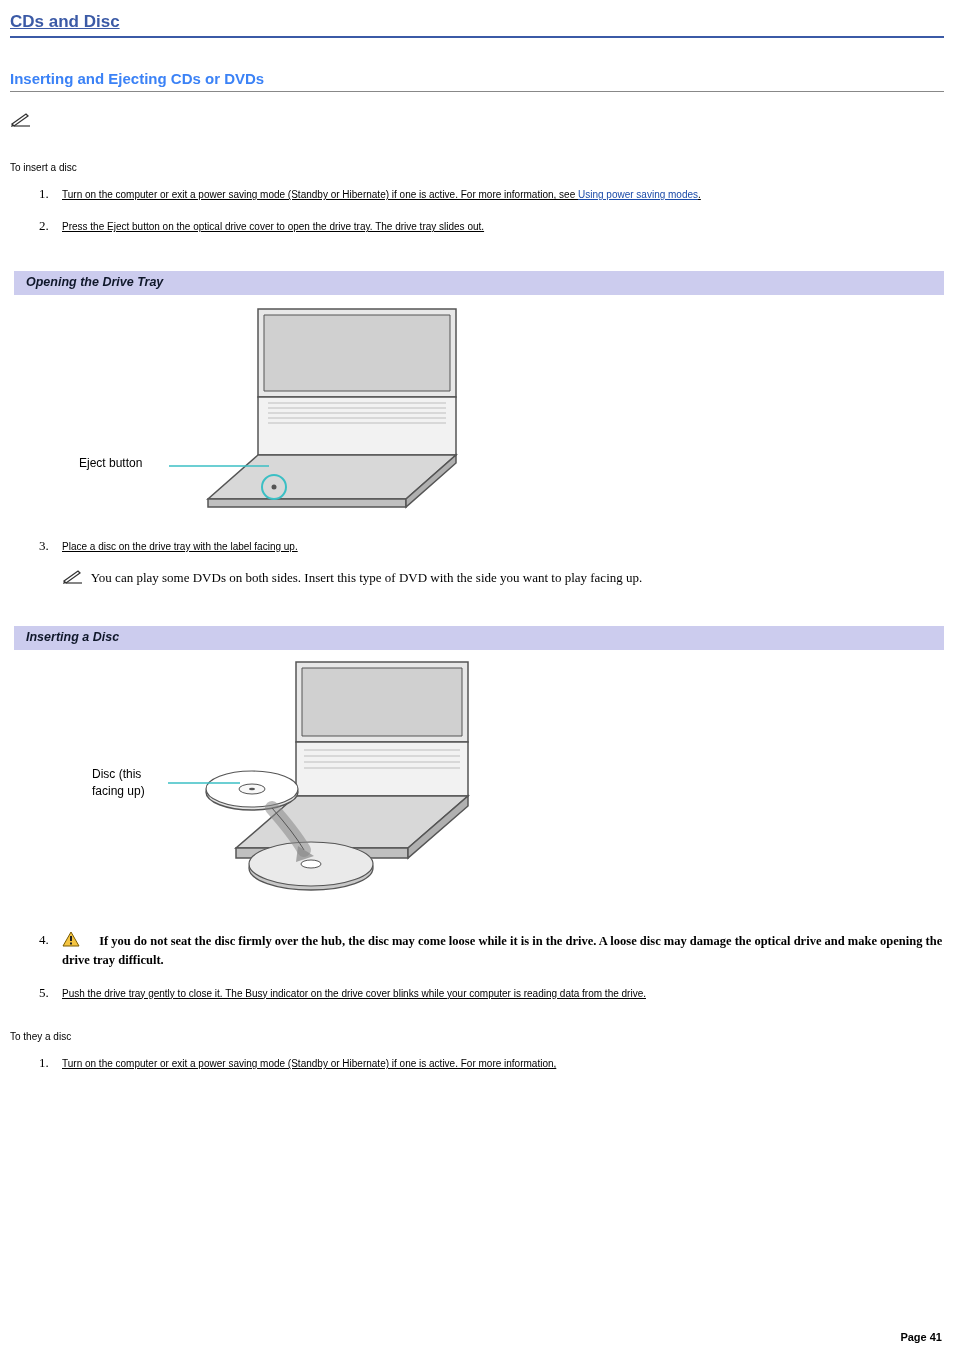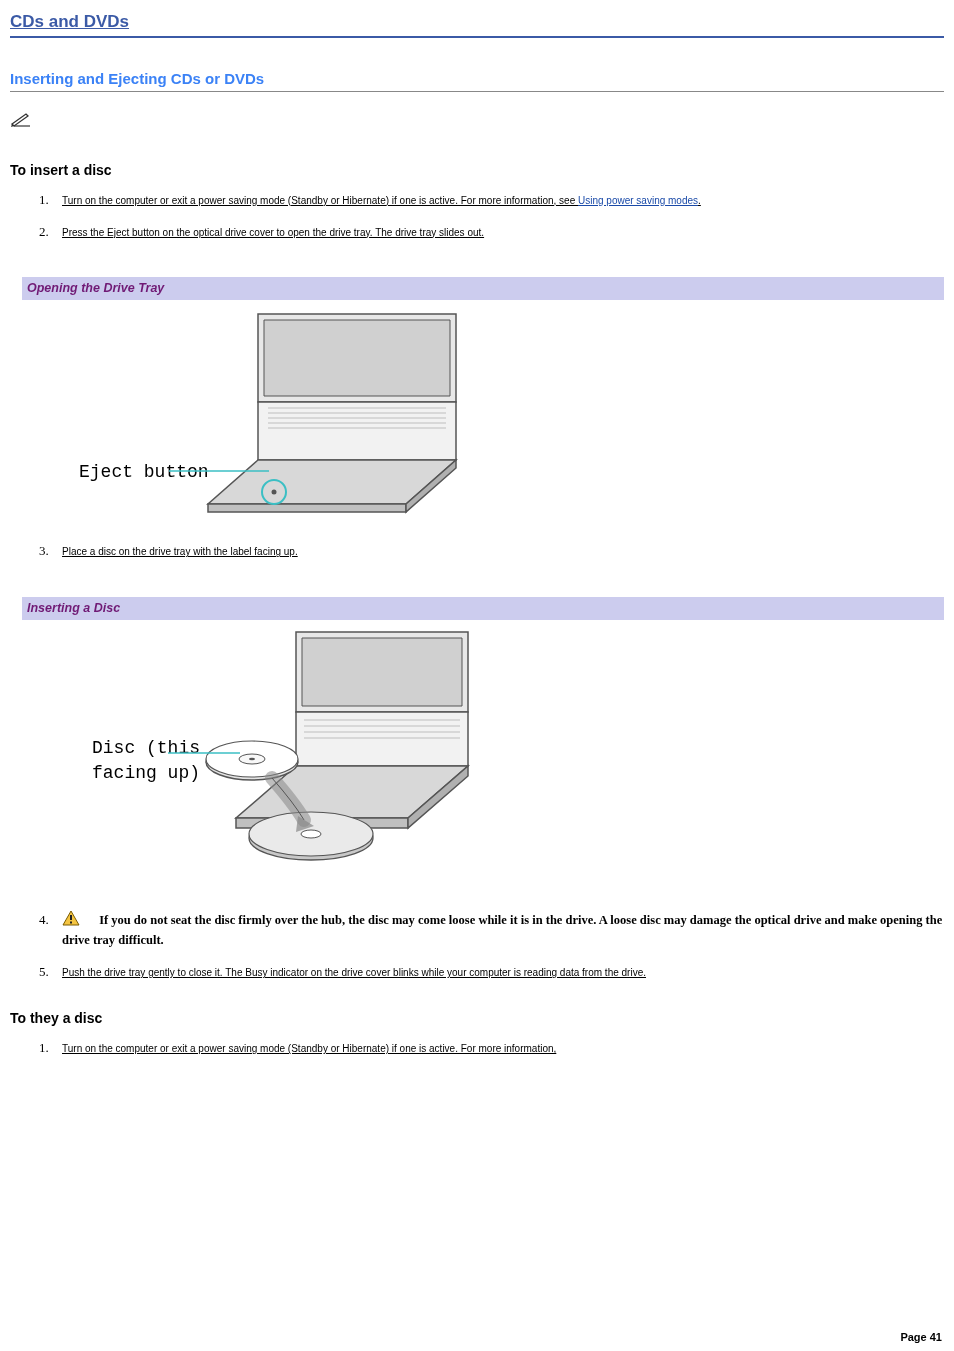--- a/index.html
+++ b/index.html
@@ -37,33 +37,33 @@
     .note-icon-svg {
       display: inline-block;
       vertical-align: middle;
       margin-right: 2px;
     }
     .note-inline {
       margin-top: 12px;
       margin-left: 0;
     }
     .warning-block {
-      margin-top: 23px;
+      margin-top: 14px;
       font-weight: bold;
       font-size: 12.5px;
     }
     .warning-icon-svg {
       display: inline-block;
       vertical-align: middle;
       margin-right: 16px;
     }
     .section-label {
-      font-weight: bold;
+      font-weight: normal;
       margin: 28px 0 6px 0;
-      font-size: 14px;
+      font-size: 10px;
     }
     ol.steps {
       margin: 4px 0 4px 0;
       padding-left: 42px;
     }
     ol.steps li {
       font-family: Georgia, 'Times New Roman', serif;
       font-size: 13px;
       margin: 10px 0 14px 0;
       padding-left: 10px;
@@ -75,57 +75,57 @@
     }
     .link {
       color: #1a4aa8;
       text-decoration: underline;
       cursor: pointer;
     }
     .figure-caption {
       background: #ccccee;
       font-style: italic;
       font-weight: bold;
-      color: #701a75;
-      padding: 3px 5px;
-      margin: 36px 0 0 12px;
+      color: #0f172a;
+      padding: 3px 12px;
+      margin: 36px 0 0 4px;
       font-size: 12.5px;
     }
     .figure-box {
       width: 410px;
       height: 230px;
       margin: 2px 0 8px 64px;
       position: relative;
     }
     .figure-box2 {
       height: 265px;
     }
     .laptop-svg {
       position: absolute;
       right: 8px;
       top: 6px;
     }
     .callout-label {
       position: absolute;
-      font-family: Liberation Mono, monospace;
-      font-size: 18px;
+      font-family: Liberation Sans, sans-serif;
+      font-size: 12px;
       color: #000;
     }
     .page-num {
       position: fixed;
       right: 12px;
       bottom: 6px;
       font-size: 11px;
       font-weight: bold;
     }
   </style>
 </head>
 <body>
 
-<h1 class="main-heading">CDs and DVDs</h1>
+<h1 class="main-heading">CDs and Disc</h1>
 
 <h2 class="sub-heading">Inserting and Ejecting CDs or DVDs</h2>
 
 <div class="note-block">
   <span class="note-icon-svg">
     <svg width="24" height="18" viewBox="0 0 24 18">
       <path d="M2 14 L16 4 L18 6 L4 16 Z" fill="none" stroke="#333" stroke-width="1.3"></path>
       <path d="M2 14 L1 17 L4 16 Z" fill="#333"></path>
       <path d="M4 16 L20 16" stroke="#333" stroke-width="1.2"></path>
     </svg>
@@ -166,20 +166,30 @@
   </svg>
   <div class="callout-label" style="left:5px; top:158px;">Eject button</div>
   <svg style="position:absolute; left:95px; top:160px;" width="100" height="18">
     <line x1="0" y1="9" x2="100" y2="9" stroke="#3bbfc4" stroke-width="1.6"></line>
   </svg>
 </div>
 
 <ol class="steps" start="3">
   <li>
     <span class="step-text">Place a disc on the drive tray with the label facing up.</span>
+    <div class="note-inline">
+      <span class="note-icon-svg">
+        <svg width="24" height="18" viewBox="0 0 24 18">
+          <path d="M2 14 L16 4 L18 6 L4 16 Z" fill="none" stroke="#333" stroke-width="1.3"></path>
+          <path d="M2 14 L1 17 L4 16 Z" fill="#333"></path>
+          <path d="M4 16 L20 16" stroke="#333" stroke-width="1.2"></path>
+        </svg>
+      </span>
+      <span>You can play some DVDs on both sides. Insert this type of DVD with the side you want to play facing up.</span>
+    </div>
   </li>
 </ol>
 
 <div class="figure-caption">Inserting a Disc</div>
 <div class="figure-box figure-box2">
   <svg class="laptop-svg" width="300" height="250" viewBox="0 0 300 250">
     <polygon points="120,4 292,4 292,84 120,84" fill="#e8e8e8" stroke="#555" stroke-width="1.5"></polygon>
     <polygon points="126,10 286,10 286,78 126,78" fill="#d0d0d0" stroke="#555"></polygon>
     <polygon points="120,84 292,84 292,138 120,138" fill="#f2f2f2" stroke="#555" stroke-width="1.5"></polygon>
     <g stroke="#888" stroke-width="0.5">

